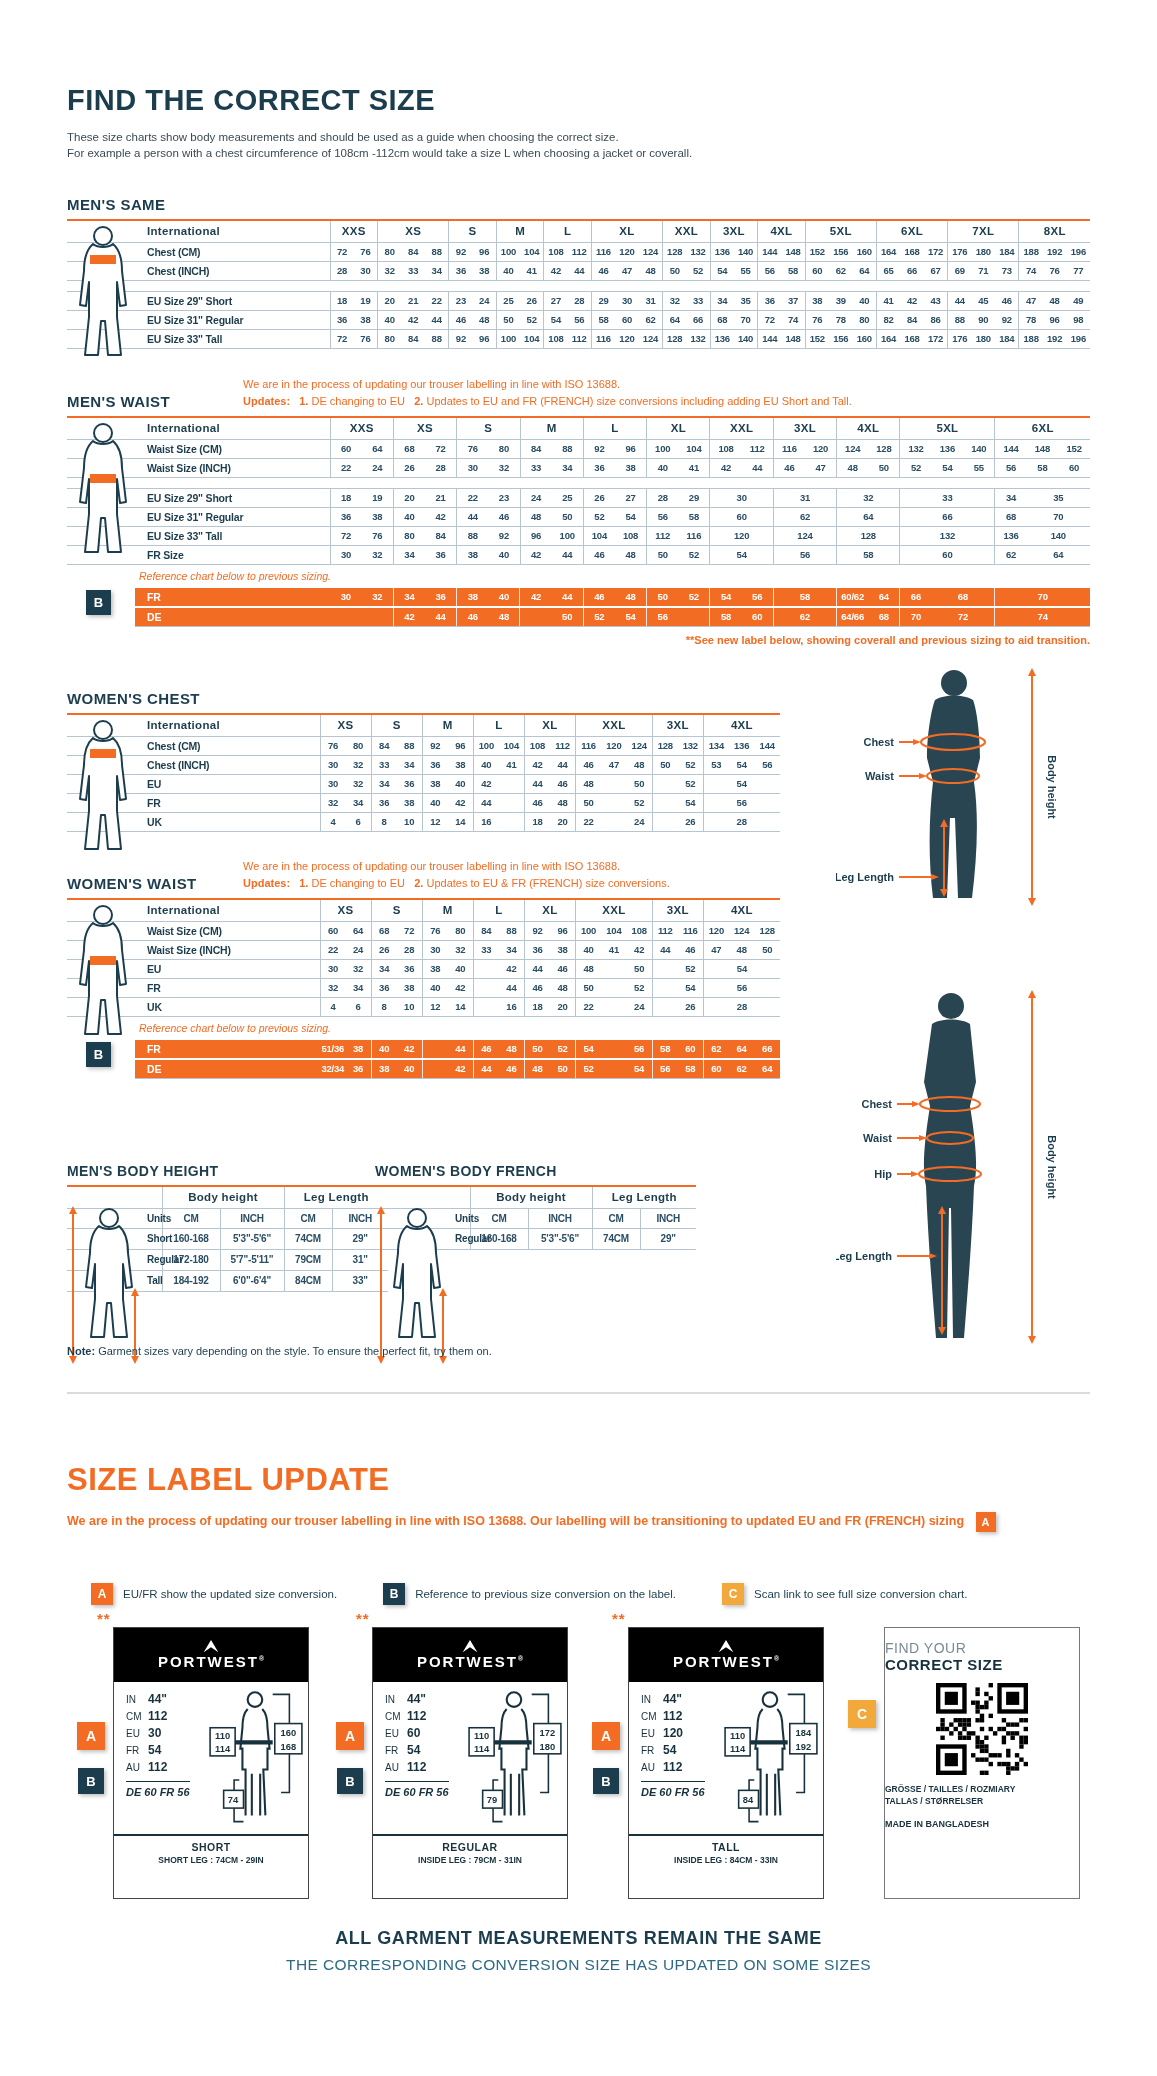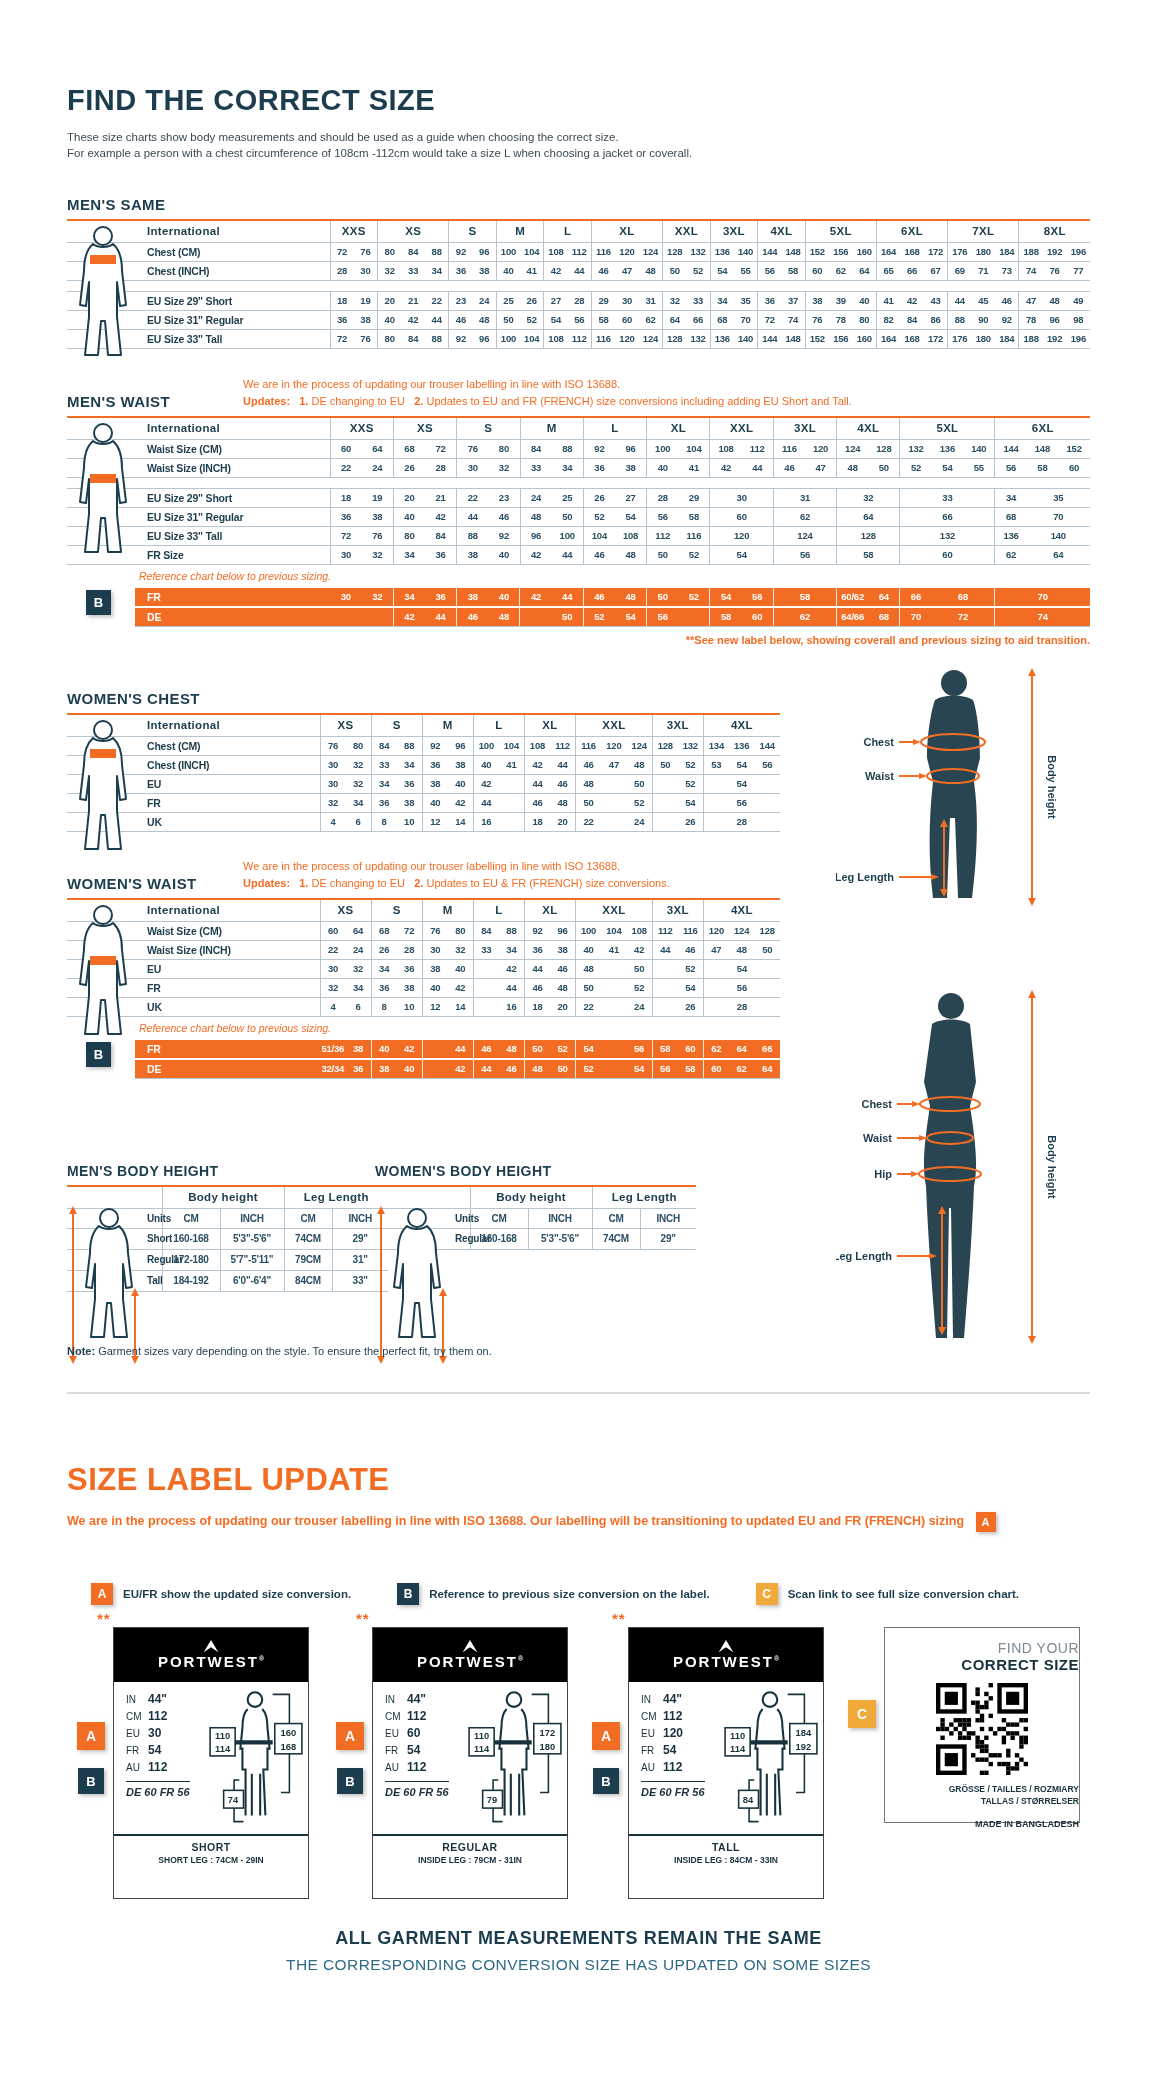--- a/index.html
+++ b/index.html
@@ -55,21 +55,21 @@
   .divider{height:2px;background:#D8DCDF;}
 
   
   .ind-t1{font-size:23px;font-weight:800;color:#1C3D4E;letter-spacing:.5px;}
   .ind-t2{font-size:31px;font-weight:800;color:#F36C23;letter-spacing:.5px;margin-top:2px;}
   .ind-para{margin-top:14px;font-size:12.5px;color:#F36C23;font-weight:700;}
   .inline-badge{width:20px;height:20px;font-size:11px;margin-left:8px;vertical-align:middle;}
   .legend{display:flex;gap:46px;align-items:center;}
   .leg-item{display:flex;align-items:center;}
   .leg-badge{width:22px;height:22px;font-size:12px;margin-right:10px;flex:0 0 auto;}
-  .leg-text{font-size:11.5px;color:#1C3D4E;font-weight:700;}
+  .leg-text{font-size:11.5px;color:#1C3D4E;font-weight:400;}
 
   
   .card{position:absolute;width:196px;}
   .stars{color:#F36C23;font-weight:800;font-size:15px;height:17px;margin-left:-16px;letter-spacing:1px;}
   .card-box{border:1px solid #444;background:#fff;height:272px;box-sizing:border-box;}
   .card-head{background:#000;height:54px;display:flex;flex-direction:column;align-items:center;justify-content:center;}
   .logo-mark{width:24px;height:13px;display:block;}
   .logo-text{color:#fff;font-weight:800;font-size:15px;letter-spacing:2px;}
   .logo-text .reg{font-size:7px;vertical-align:super;letter-spacing:0;}
   .card-body{position:relative;height:152px;}
@@ -82,21 +82,21 @@
   .diag{position:absolute;right:4px;top:6px;width:96px;height:140px;}
   .dt{font-size:9px;font-weight:700;fill:#17313D;text-anchor:middle;font-family:"Liberation Sans",sans-serif;}
   .card-foot{border-top:2px solid #17313D;text-align:center;padding-top:5px;}
   .fit{font-size:10.5px;font-weight:800;color:#17313D;letter-spacing:.5px;}
   .ileg{font-size:8.5px;font-weight:700;color:#17313D;margin-top:2px;}
   .card-badge-a{position:absolute;left:-36px;top:112px;width:28px;height:28px;font-size:14px;}
   .card-badge-b{position:absolute;left:-35px;top:158px;width:26px;height:26px;font-size:13px;}
   .card-badge-c{position:absolute;left:-36px;top:90px;width:28px;height:28px;font-size:14px;}
 
   
-  .qr-box{border:1px solid #777;background:#fff;height:196px;box-sizing:border-box;text-align:right;padding-top:12px;}
+  .qr-box{border:1px solid #777;background:#fff;height:272px;box-sizing:border-box;text-align:left;padding-top:12px;}
   .find1{font-size:14px;color:#7A8A94;letter-spacing:.5px;}
   .find2{font-size:15px;font-weight:800;color:#17313D;letter-spacing:.5px;}
   .qr-svg{width:92px;height:92px;margin:10px auto 8px auto;}
   .langs{font-size:8.5px;font-weight:800;color:#17313D;line-height:12px;}
   .made{font-size:9px;font-weight:800;color:#17313D;margin-top:12px;}
 
   
   .foot1{font-size:18px;font-weight:800;color:#1C3D4E;text-align:center;letter-spacing:.6px;}
   .foot2{font-size:15.5px;color:#2E6A85;text-align:center;margin-top:7px;letter-spacing:.4px;}
 
@@ -1145,21 +1145,21 @@
             <polygon points="6,159 2,151 10,151" fill="#F36C23"></polygon>
             <circle cx="42" cy="13" r="9" fill="#fff" stroke="#1C3D4E" stroke-width="2"></circle>
             <path d="M32 21 C25 27 23 38 23 48 L19 82 L25 83 L28 59 L28 94 L24 132 L37 132 L40 98 L44 98 L47 132 L60 132 L56 94 L56 59 L59 83 L65 82 L61 48 C61 38 59 27 52 21 C47 25 37 25 32 21 Z" fill="#fff" stroke="#1C3D4E" stroke-width="2" stroke-linejoin="round"></path>
             <line x1="68" y1="88" x2="68" y2="154" stroke="#F36C23" stroke-width="2"></line>
             <polygon points="68,83 64,91 72,91" fill="#F36C23"></polygon>
             <polygon points="68,159 64,151 72,151" fill="#F36C23"></polygon>
           </svg></div>
     </div>
   </div>
   <div class="abs" style="left:375px;top:1163px;width:330px;">
-    <div class="sec-title sm">WOMEN'S BODY HEIGHT</div>
+    <div class="sec-title sm">WOMEN'S BODY FRENCH</div>
     <div style="position:relative;">
       <div class="tbl-host">
           <table class="size " style="width:321px">
             <colgroup>
               <col style="width:95px">
               <col style="width:58px">
               <col style="width:64px">
               <col style="width:48px">
               <col style="width:56px">
             </colgroup>

